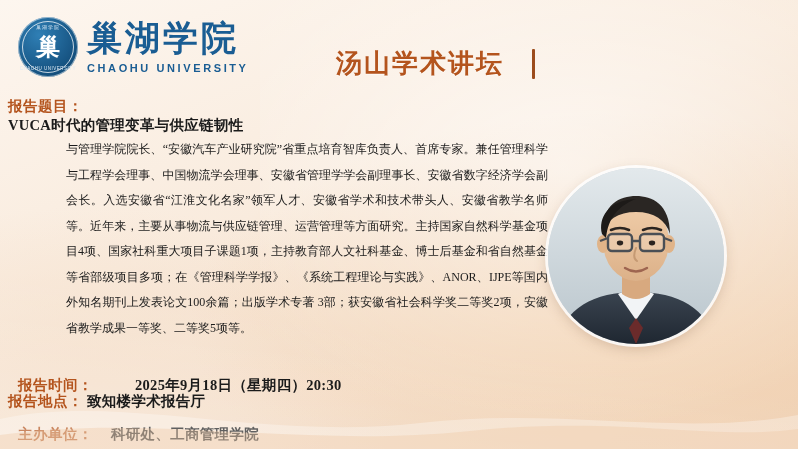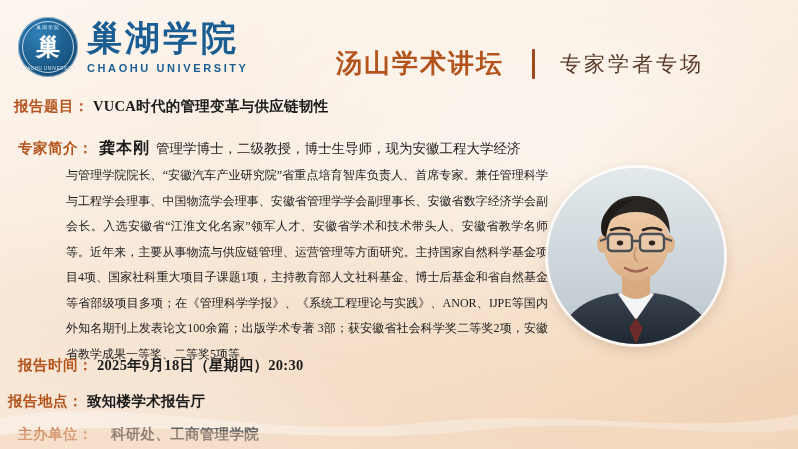--- a/index.html
+++ b/index.html
@@ -159,23 +159,24 @@
   .field-value {
     color: #1b1b1b;
     font-weight: bold;
     font-size: 14.5px;
     font-family: "Liberation Serif", serif;
     letter-spacing: 0.3px;
   }
 
   .row-topic {
     position: absolute;
-    left: 14px; top: 97px;
+    left: 4px; top: 97px;
     display: flex;
     align-items: baseline;
+    flex-direction: column;
   }
   .row-topic .field-value { margin-left: 4px; }
 
   .bio {
     position: absolute;
     left: 18px; top: 136px;
     width: 530px;
   }
   .bio-first-line {
     display: flex;
@@ -201,23 +202,24 @@
     font-size: 12px;
     font-family: "Liberation Serif", serif;
     line-height: 25.5px;
     text-align: justify;
     margin-top: 1px;
     margin-left: 48px;
   }
 
   .row-time {
     position: absolute;
-    left: 18px; top: 356px;
+    left: 18px; top: 376px;
     display: flex;
     align-items: baseline;
+    gap: 38px;
   }
   .row-place {
     position: absolute;
     left: 8px; top: 392px;
     display: flex;
     align-items: center;
   }
   .row-org {
     position: absolute;
     left: 18px; top: 425px;
@@ -265,35 +267,29 @@
       </div>
       <div class="school-names">
         <div class="school-cn">巢湖学院</div>
         <div class="school-en">CHAOHU UNIVERSITY</div>
       </div>
     </div>
 
     <div class="series-block">
       <div class="series-title">汤山学术讲坛</div>
       <div class="series-divider"></div>
-      <div class="series-sub">专家学者专场</div>
     </div>
   </div>
 
   <div class="row-topic">
     <span class="field-label">报告题目：</span>
     <span class="field-value">VUCA时代的管理变革与供应链韧性</span>
   </div>
 
   <div class="bio">
-    <div class="bio-first-line">
-      <span class="field-label">专家简介：</span>
-      <span class="bio-name">龚本刚</span>
-      <span class="bio-tail">管理学博士，二级教授，博士生导师，现为安徽工程大学经济</span>
-    </div>
     <div class="bio-para">与管理学院院长、“安徽汽车产业研究院”省重点培育智库负责人、首席专家。兼任管理科学与工程学会理事、中国物流学会理事、安徽省管理学学会副理事长、安徽省数字经济学会副会长。入选安徽省“江淮文化名家”领军人才、安徽省学术和技术带头人、安徽省教学名师等。近年来，主要从事物流与供应链管理、运营管理等方面研究。主持国家自然科学基金项目4项、国家社科重大项目子课题1项，主持教育部人文社科基金、博士后基金和省自然基金等省部级项目多项；在《管理科学学报》、《系统工程理论与实践》、ANOR、IJPE等国内外知名期刊上发表论文100余篇；出版学术专著 3部；获安徽省社会科学奖二等奖2项，安徽省教学成果一等奖、二等奖5项等。</div>
   </div>
 
   <div class="portrait">
     <svg width="176" height="176" viewBox="0 0 176 176" aria-hidden="true">
       <defs>
         <linearGradient id="bgp" x1="0" y1="0" x2="0" y2="1">
           <stop offset="0%" stop-color="#e3e9ec"></stop>
           <stop offset="100%" stop-color="#b9c5cc"></stop>
         </linearGradient>

